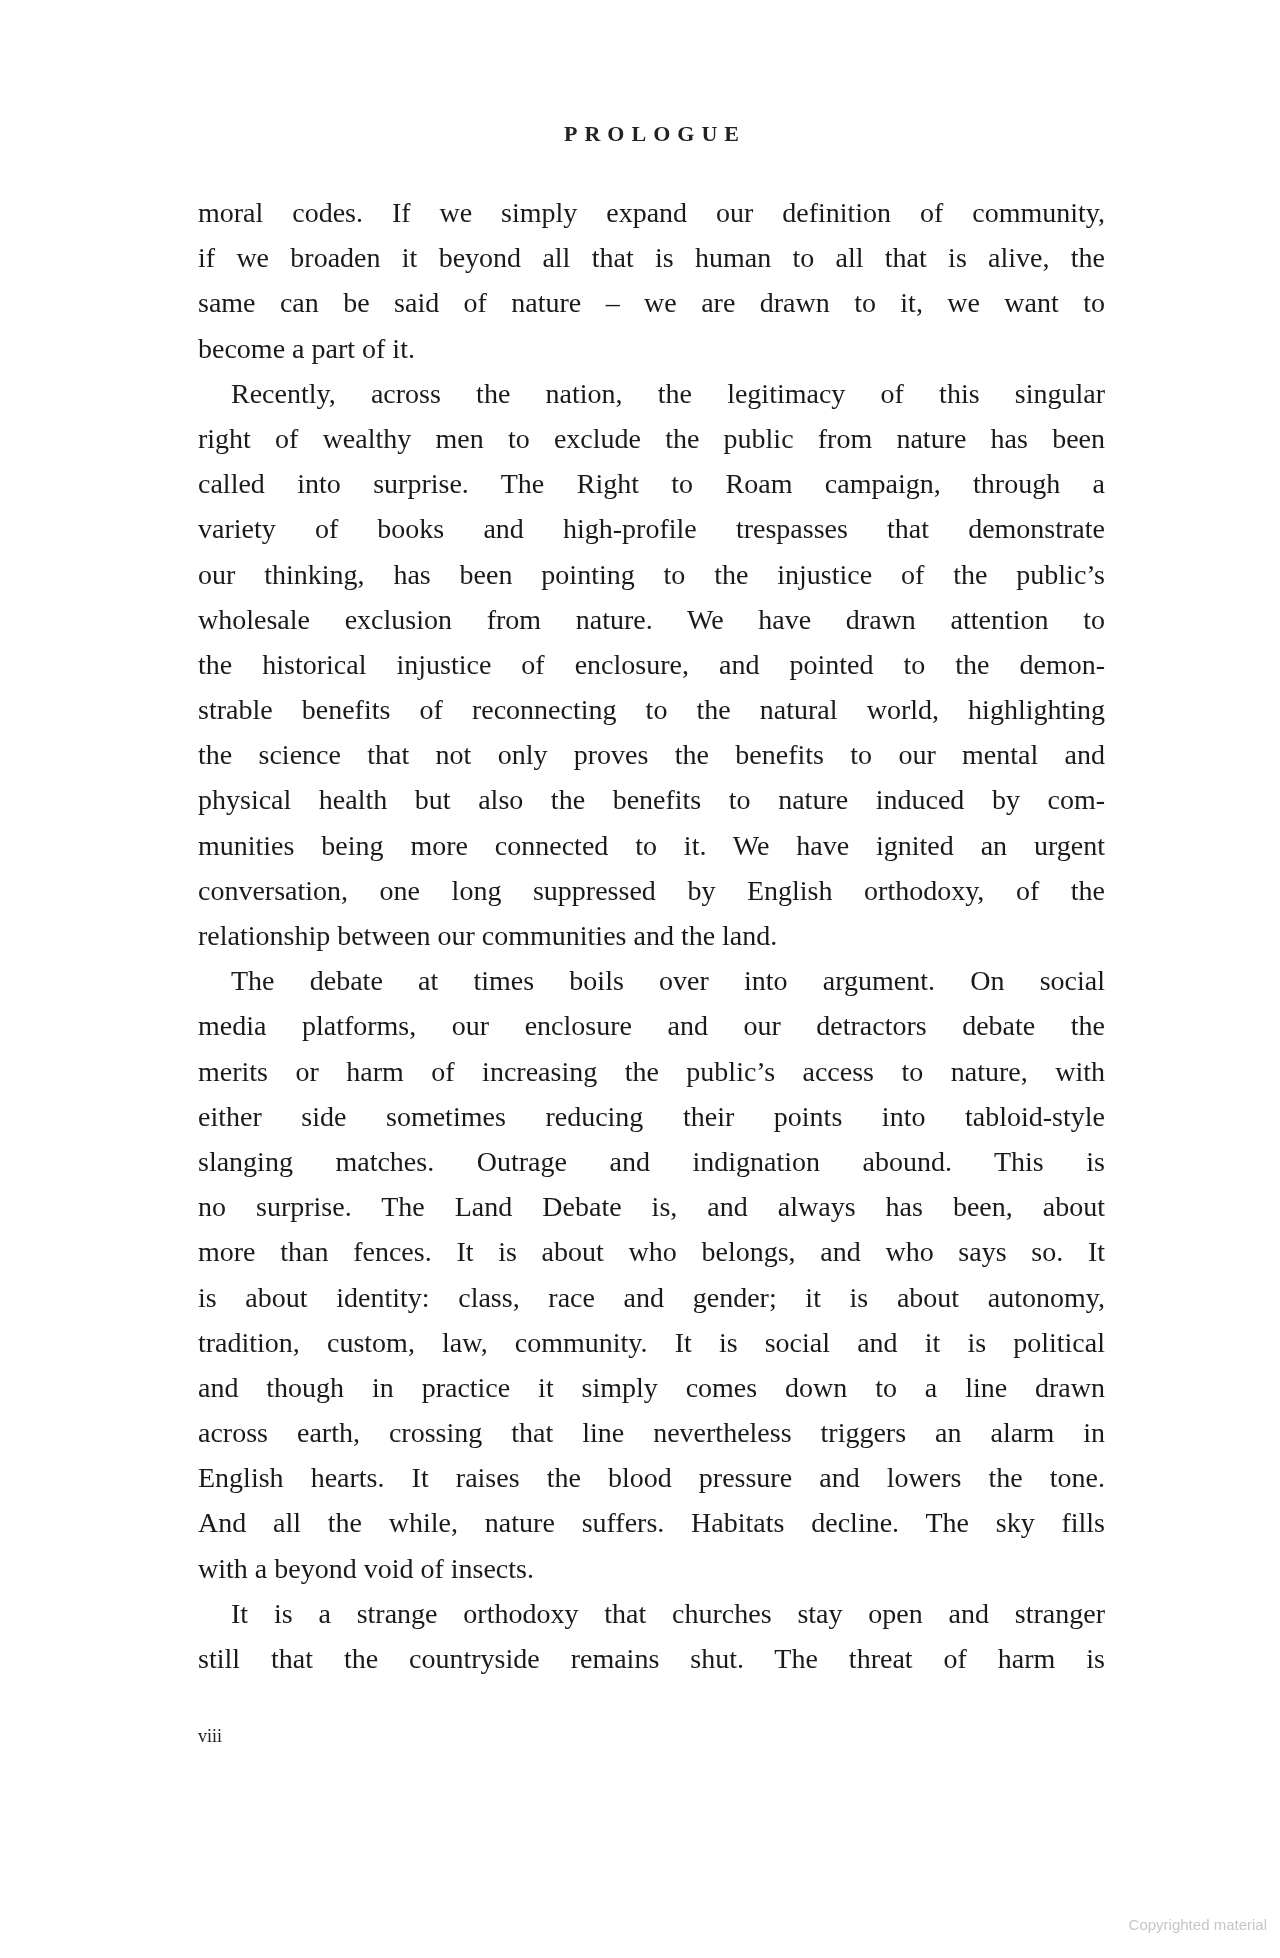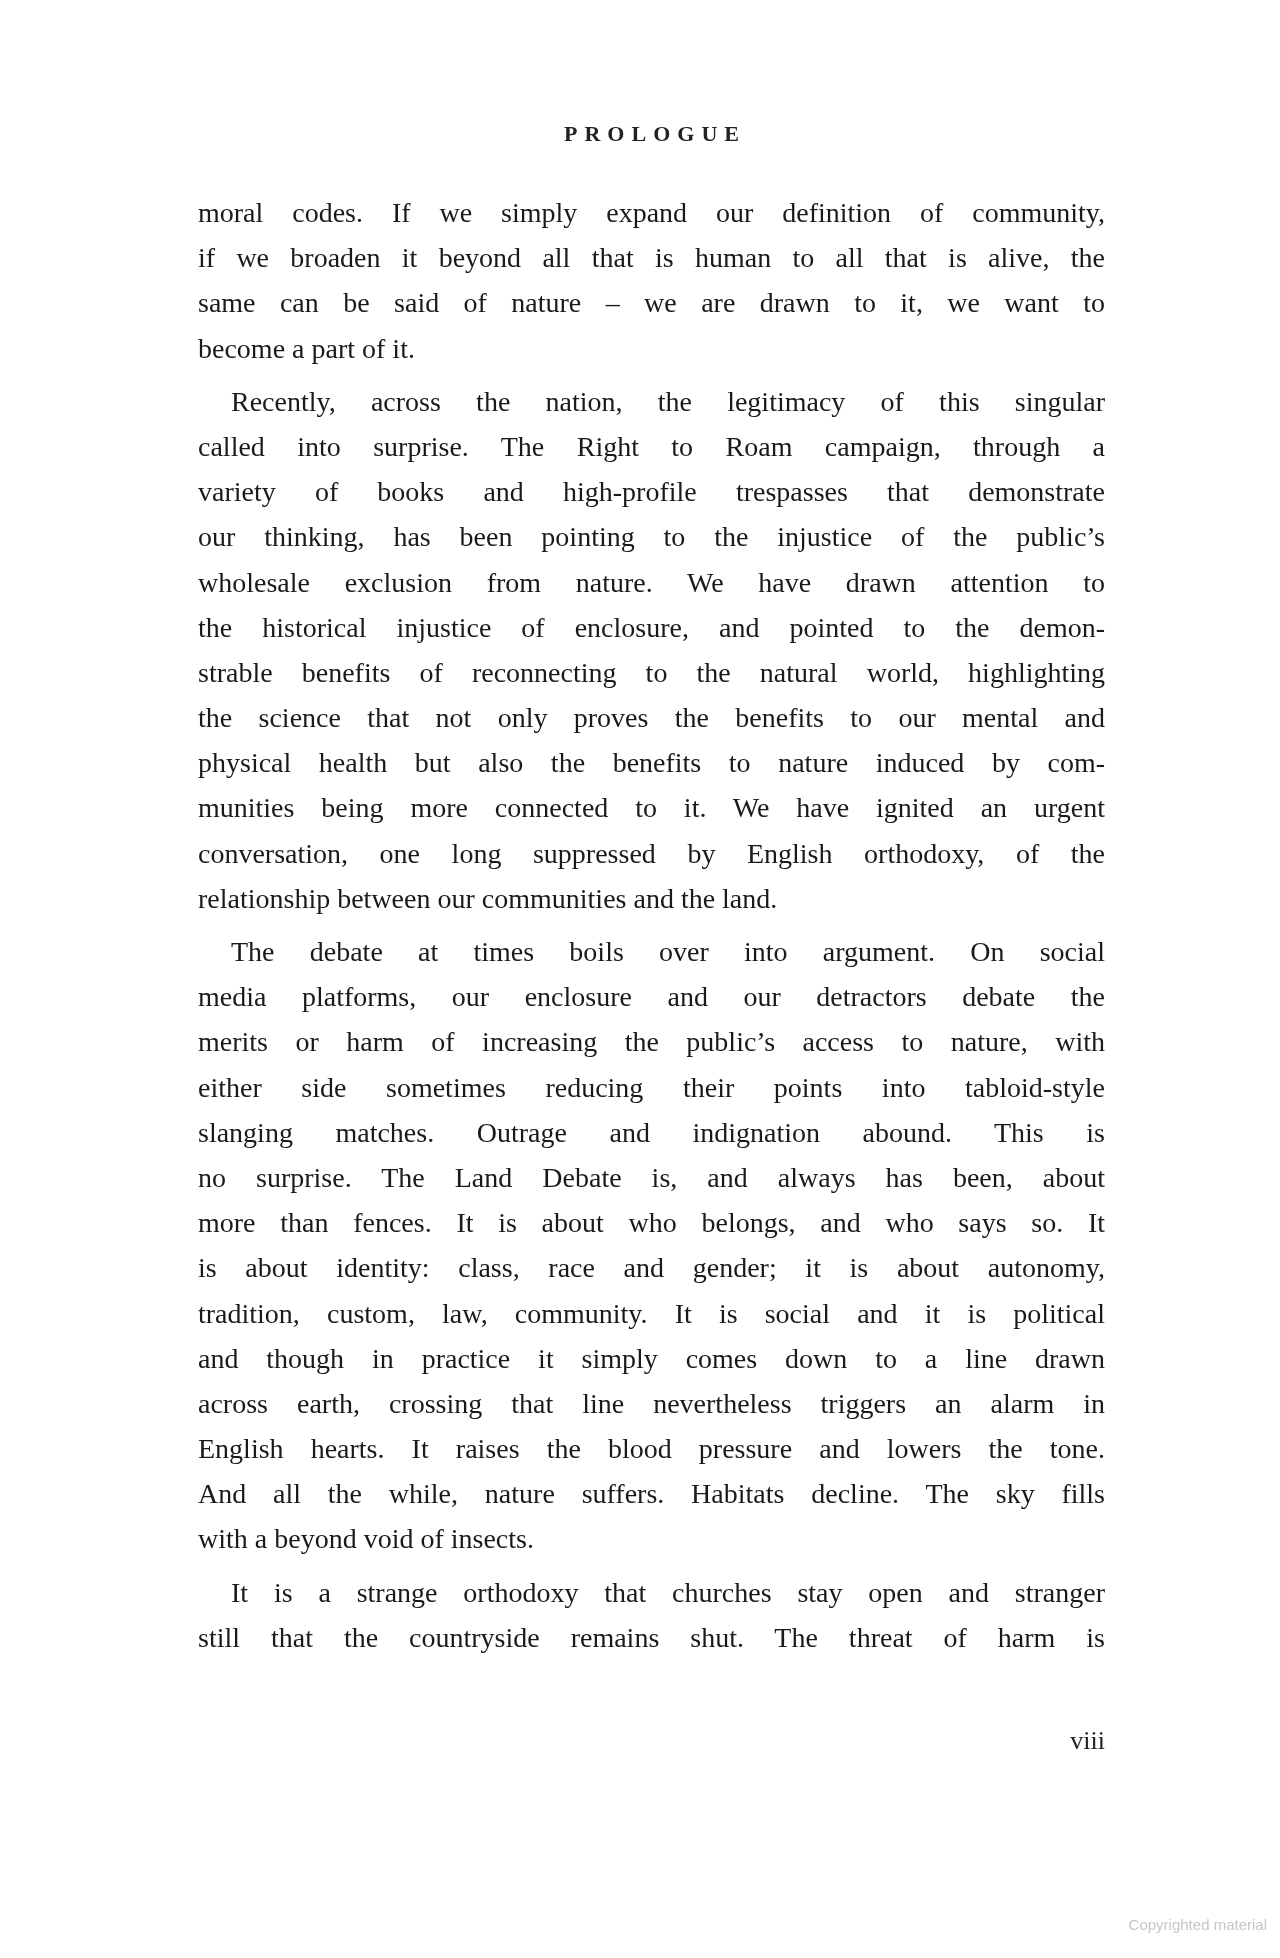--- a/index.html
+++ b/index.html
@@ -44,29 +44,28 @@
     white-space: normal;
     height: 45.2px;
     overflow: visible;
   }
   .body-text .line.no-justify {
     text-align: left;
     text-align-last: auto;
   }
   .body-text .line.indent {
     text-indent: 33px;
-    margin-top: 8px;
   }
   .page-number {
     position: absolute;
     left: 198px;
     top: 1726px;
     width: 907px;
-    text-align: right;
-    font-size: 26px;
+    text-align: left;
+    font-size: 18px;
     color: #222222;
   }
   .watermark {
     position: absolute;
     right: 13px;
     top: 1916px;
     font-family: "Liberation Sans", sans-serif;
     font-size: 15px;
     color: #c6c6c6;
     text-align: center;
@@ -81,20 +80,21 @@
 
   <div class="body-text">
       <div class="paragraph">
         <div class="line">moral codes. If we simply expand our definition of community,</div>
         <div class="line">if we broaden it beyond all that is human to all that is alive, the</div>
         <div class="line">same can be said of nature – we are drawn to it, we want to</div>
         <div class="line no-justify">become a part of it.</div>
       </div>
       <div class="paragraph">
         <div class="line indent">Recently, across the nation, the legitimacy of this singular</div>
+        <div class="line">right of wealthy men to exclude the public from nature has been</div>
         <div class="line">called into surprise. The Right to Roam campaign, through a</div>
         <div class="line">variety of books and high-profile trespasses that demonstrate</div>
         <div class="line">our thinking, has been pointing to the injustice of the public’s</div>
         <div class="line">wholesale exclusion from nature. We have drawn attention to</div>
         <div class="line">the historical injustice of enclosure, and pointed to the demon-</div>
         <div class="line">strable benefits of reconnecting to the natural world, highlighting</div>
         <div class="line">the science that not only proves the benefits to our mental and</div>
         <div class="line">physical health but also the benefits to nature induced by com-</div>
         <div class="line">munities being more connected to it. We have ignited an urgent</div>
         <div class="line">conversation, one long suppressed by English orthodoxy, of the</div>

